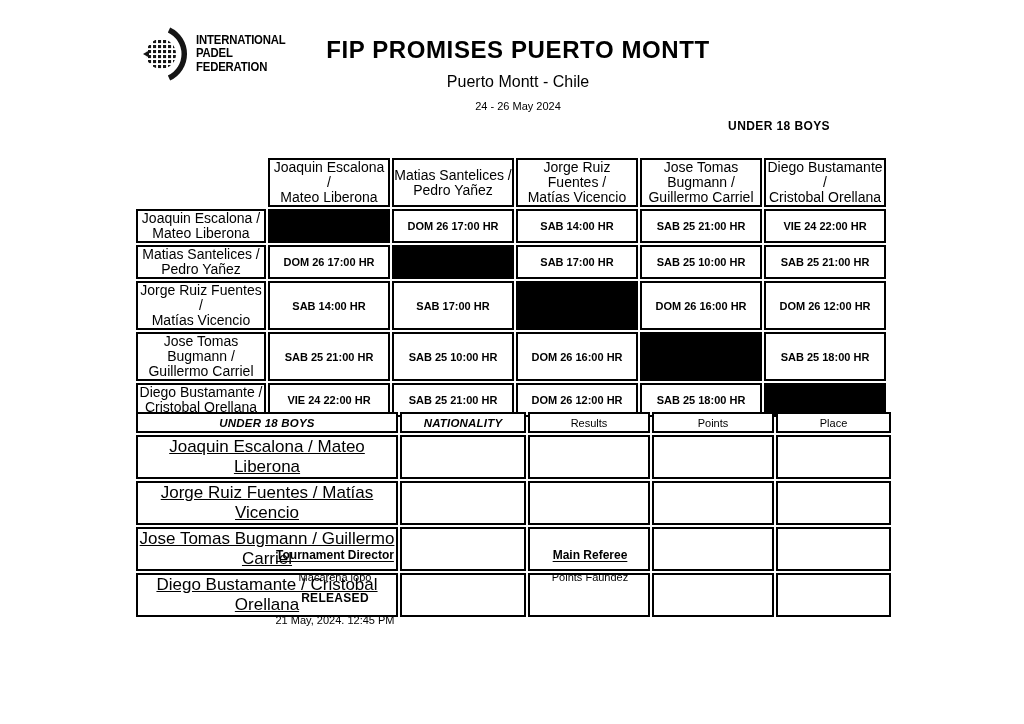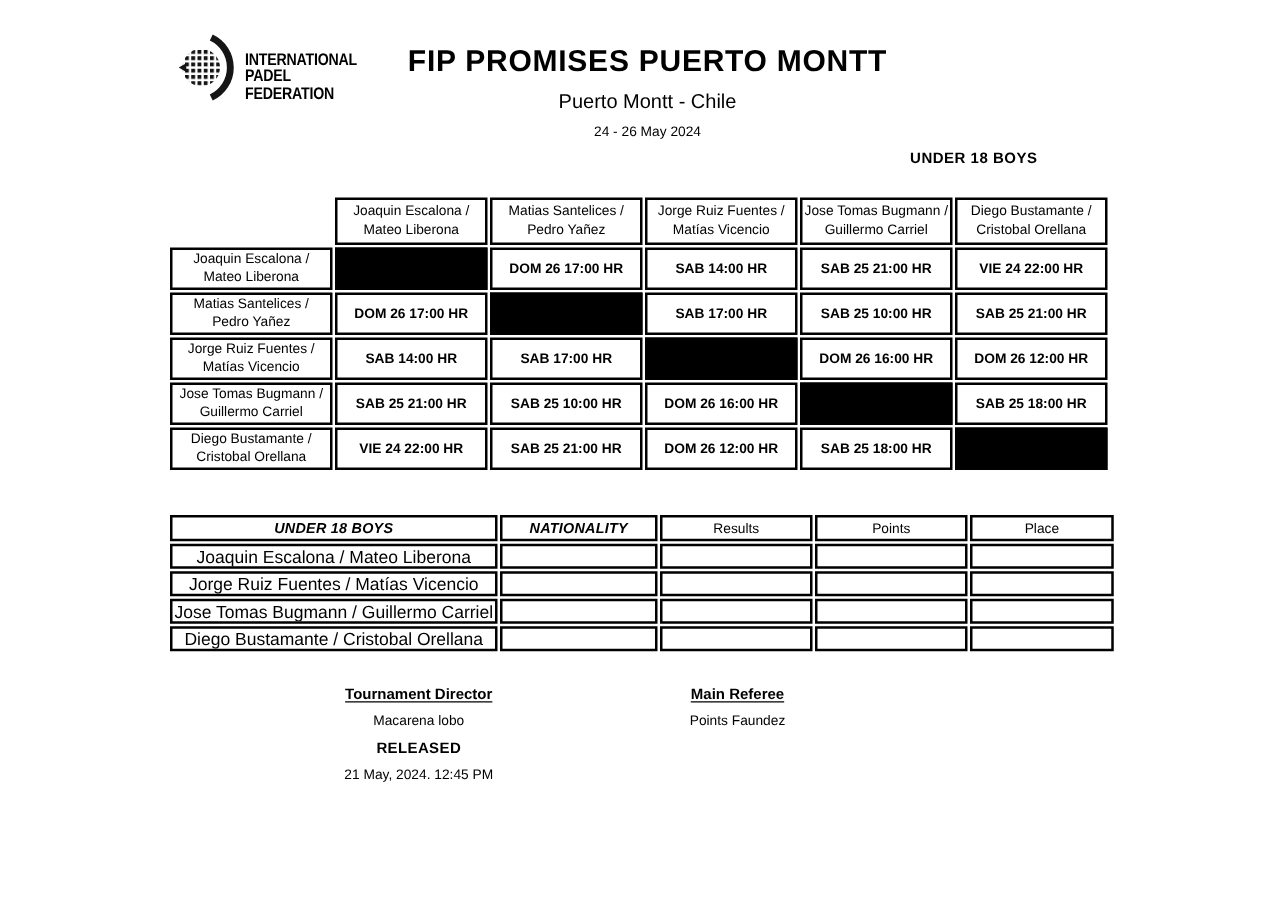--- a/index.html
+++ b/index.html
@@ -1,42 +1,42 @@
 <!DOCTYPE html>
 <html><head>
 <meta charset="utf-8">
 <style>
   html,body{margin:0;padding:0;}
   body{
     width:1024px;height:724px;background:#ffffff;position:relative;overflow:hidden;
     font-family:"Liberation Sans",sans-serif;color:#000;
   }
   
-  .logo{position:absolute;left:143px;top:25px;display:flex;align-items:flex-end;gap:7px;}
+  .logo{position:absolute;left:143px;top:25px;display:flex;align-items:center;gap:7px;}
   .logo-text{font-weight:bold;font-size:13.5px;line-height:13.5px;letter-spacing:-0.2px;
     transform:scaleX(.84);transform-origin:left center;white-space:nowrap;}
   .title-block{position:absolute;left:12px;right:0;top:36px;text-align:center;}
   .title-block h1{margin:0;font-size:24px;font-weight:bold;letter-spacing:.6px;}
   .loc{margin-top:9px;font-size:16px;}
   .dates{margin-top:9px;font-size:11px;}
   .category{position:absolute;top:119px;right:194px;font-weight:bold;font-size:12px;letter-spacing:.4px;}
   
   table{border-collapse:separate;border-spacing:2px;table-layout:fixed;}
   .schedule{position:absolute;left:134px;top:156px;}
   .schedule th,.schedule td{border:2px solid #000;background:#fff;text-align:center;vertical-align:middle;padding:0;font-weight:normal;overflow:hidden;}
   .schedule .corner{border:none;background:transparent;}
   .schedule .head th{height:34px;}
   .schedule .mrow th,.schedule .mrow td{height:30px;}
-  .teamline{font-size:11px;line-height:15px;}
+  .teamline{font-size:14px;line-height:15px;}
   .schedule td.time{font-weight:bold;font-size:11px;}
   .schedule td.diag{background:#000;}
   .standings{position:absolute;left:134px;top:410px;}
   .standings th,.standings td{border:2px solid #000;background:#fff;text-align:center;vertical-align:middle;padding:0;overflow:hidden;}
   .standings th{height:17px;}
-  .standings td{height:15px;font-size:14px;}
+  .standings td{height:15px;font-size:17px;text-decoration:underline;}
   .standings th.em{font-weight:bold;font-style:italic;font-size:11.5px;letter-spacing:.2px;}
   .standings th.plain{font-weight:normal;font-size:11px;}
   
   .sign{position:absolute;text-align:center;}
   .sign .stitle{font-weight:bold;font-size:12px;text-decoration:underline;text-underline-offset:2px;}
   .sign .sname{margin-top:9px;font-size:11px;text-align:center;}
   .sign .sstatus{margin-top:8px;font-weight:bold;font-size:12px;letter-spacing:.3px;}
   .sign .sdate{margin-top:9px;font-size:11px;}
   .director{left:230px;top:548px;width:210px;}
   .referee{left:500px;top:548px;width:180px;}

